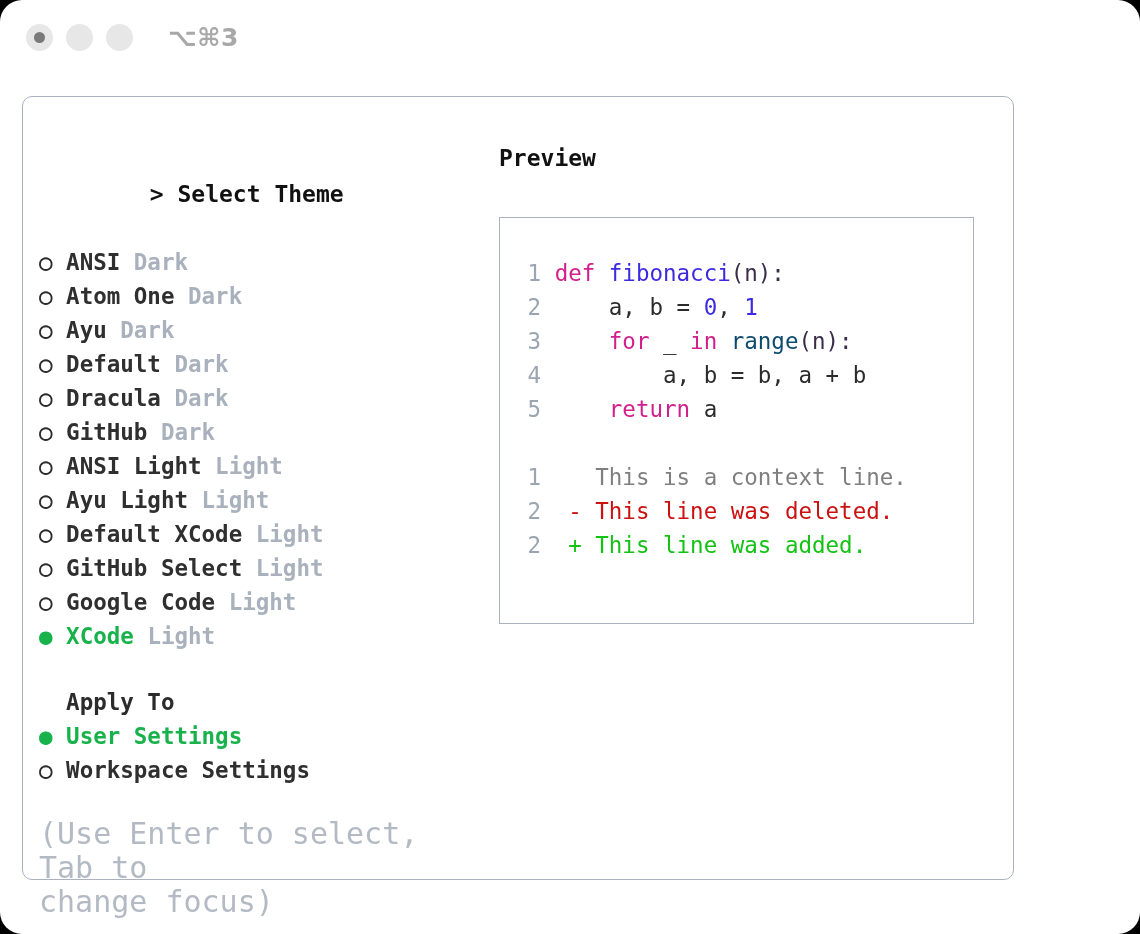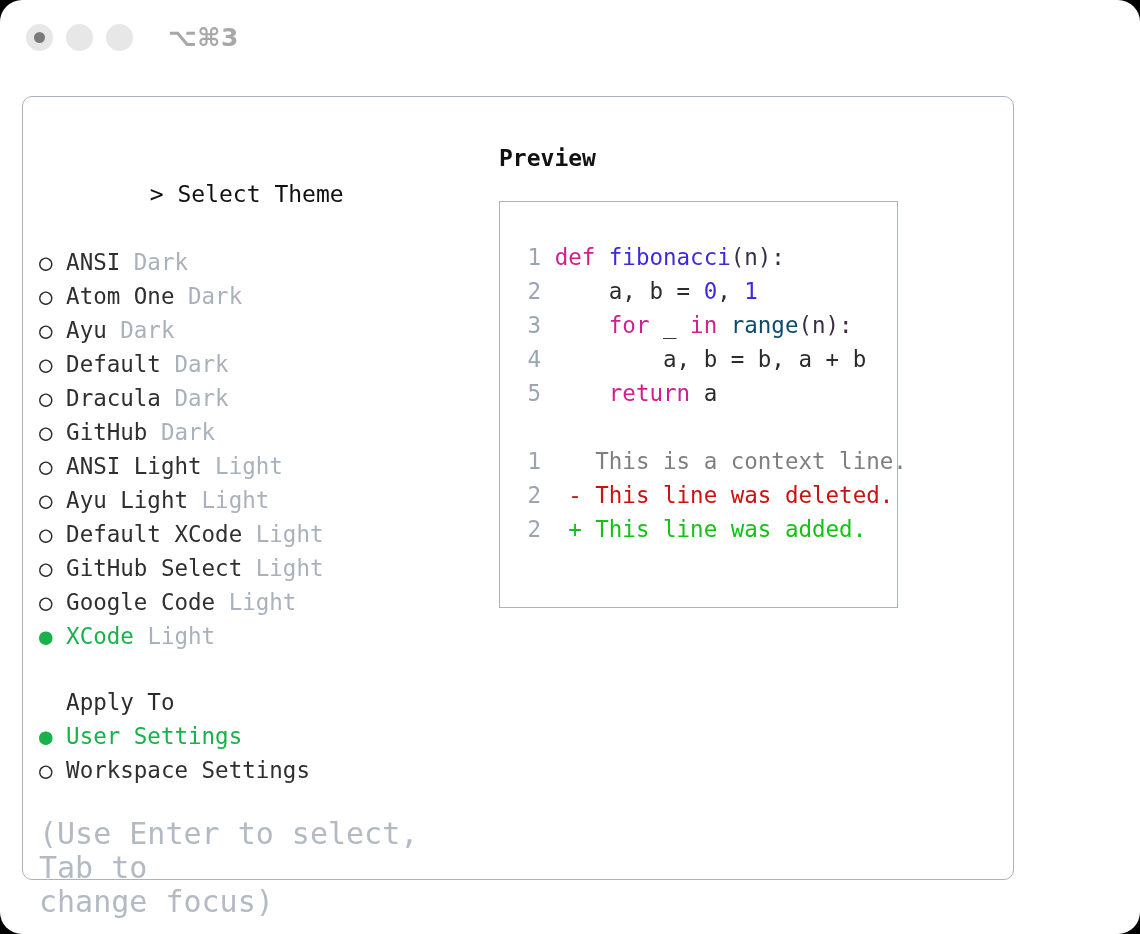--- a/index.html
+++ b/index.html
@@ -81,23 +81,24 @@
     position: absolute;
     left: 16px;
     top: 46px;
     width: 430px;
   }
   .line {
     font-size: 22.5px;
     line-height: 34px;
     white-space: pre;
     color: #2b2b2b;
+    font-weight: bold;
   }
   .hdr {
-    font-weight: 400;
+    font-weight: 700;
     color: #111111;
     font-size: 23px;
   }
   .marker { color: #2b2b2b; }
   .marker.sel { color: #18b24b; }
   .tname { color: #2f2f2f; }
   .tname.sel { color: #18b24b; }
   .tkind { color: #a9b1bd; }
   .subhdr {
     color: #2b2b2b;
@@ -120,22 +121,22 @@
     top: 46px;
     width: 490px;
   }
   #preview-title {
     font-size: 23px;
     font-weight: 700;
     color: #111111;
     line-height: 30px;
   }
   #preview-box {
-    margin-top: 28px;
-    width: 399px;
+    margin-top: 44px;
+    width: 475px;
     height: 407px;
     border: 1.5px solid #aab2c0;
     box-sizing: border-box;
     background: #ffffff;
     position: relative;
   }
   #code-area {
     position: absolute;
     left: 14px;
     top: 38px;

